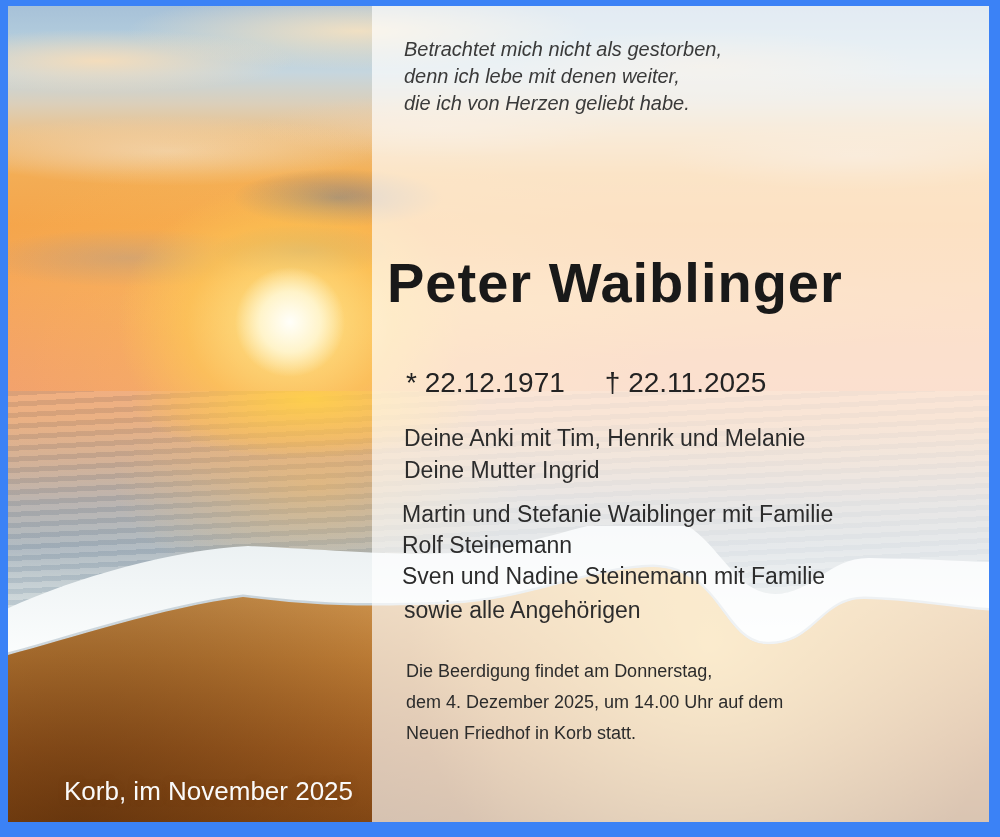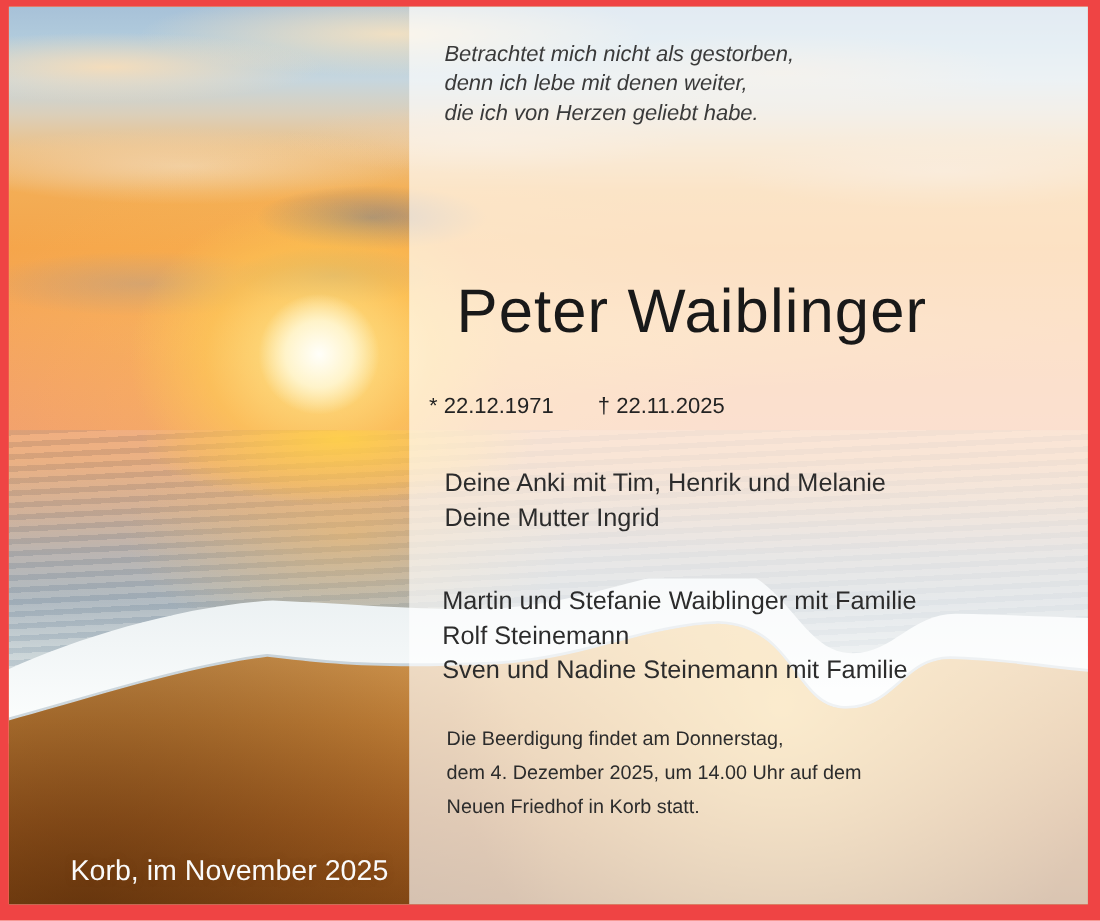--- a/index.html
+++ b/index.html
@@ -1,19 +1,19 @@
 <!DOCTYPE html>
 <html><head>
 <meta charset="utf-8">
 <style>
   html,body{margin:0;padding:0;}
   .page{
     position:relative;
     width:1000px;height:837px;
-    background:#ef4444;
+    background:#3b82f6;
     overflow:hidden;
     font-family:"Liberation Sans", sans-serif;
   }
   .photo{
     position:absolute;left:8px;top:6px;width:981px;height:816px;
     overflow:hidden;background:#f2a45e;
   }
   
   .sky{
     position:absolute;left:0;top:0;width:100%;height:392px;
@@ -47,25 +47,25 @@
   
   .overlay{
     position:absolute;left:364px;top:0;right:0;bottom:0;
     background:rgba(255,255,255,0.67);
   }
   
   .text-layer{position:absolute;inset:0;}
   .tb{position:absolute;white-space:pre-line;color:#2c2c2c;}
   .verse{left:404px;top:36px;font-size:20px;line-height:27px;font-style:italic;color:#3a3a3a;}
   .intro{left:406px;top:145px;font-size:23.5px;line-height:33px;}
-  .name{left:415px;top:252px;font-size:56px;line-height:62px;letter-spacing:1px;color:#191919;white-space:nowrap;}
-  .dates{left:390px;top:335px;font-size:20px;color:#232323;}
+  .name{left:387px;top:252px;font-size:56px;line-height:62px;letter-spacing:1px;color:#191919;white-space:nowrap;font-weight:bold;}
+  .dates{left:406px;top:335px;font-size:28px;color:#232323;}
   .dates .death{margin-left:40px;}
   .family1{left:404px;top:422px;font-size:23px;line-height:32px;}
-  .family2{left:402px;top:499px;font-size:23px;line-height:31px;margin-top:32px;}
+  .family2{left:402px;top:499px;font-size:23px;line-height:31px;}
   .closing{left:404px;top:597px;font-size:23px;}
   .funeral{left:406px;top:656px;font-size:18px;line-height:31px;}
   .condolence{left:406px;top:774px;font-size:21.5px;}
   .place{left:64px;top:776px;font-size:26px;color:#fafafa;text-shadow:0 0 6px rgba(120,60,10,0.5);}
 </style>
 </head>
 <body>
 
 <div class="page">
   <div class="photo">
@@ -108,18 +108,19 @@
 die ich von Herzen geliebt habe.</div>
     <div class="tb name">Peter Waiblinger</div>
     <div class="tb dates">
       <span class="birth"><span>*</span> <span>22.12.1971</span></span><span class="death"><span>†</span> <span>22.11.2025</span></span>
     </div>
     <div class="tb family1">Deine Anki mit Tim, Henrik und Melanie
 Deine Mutter Ingrid</div>
     <div class="tb family2">Martin und Stefanie Waiblinger mit Familie
 Rolf Steinemann
 Sven und Nadine Steinemann mit Familie</div>
+    <div class="tb closing">sowie alle Angehörigen</div>
     <div class="tb funeral">Die Beerdigung findet am Donnerstag,
 dem 4. Dezember 2025, um 14.00 Uhr auf dem
 Neuen Friedhof in Korb statt.</div>
     <div class="tb place">Korb, im November 2025</div>
   </div>
 </div>
 
 </body></html>

